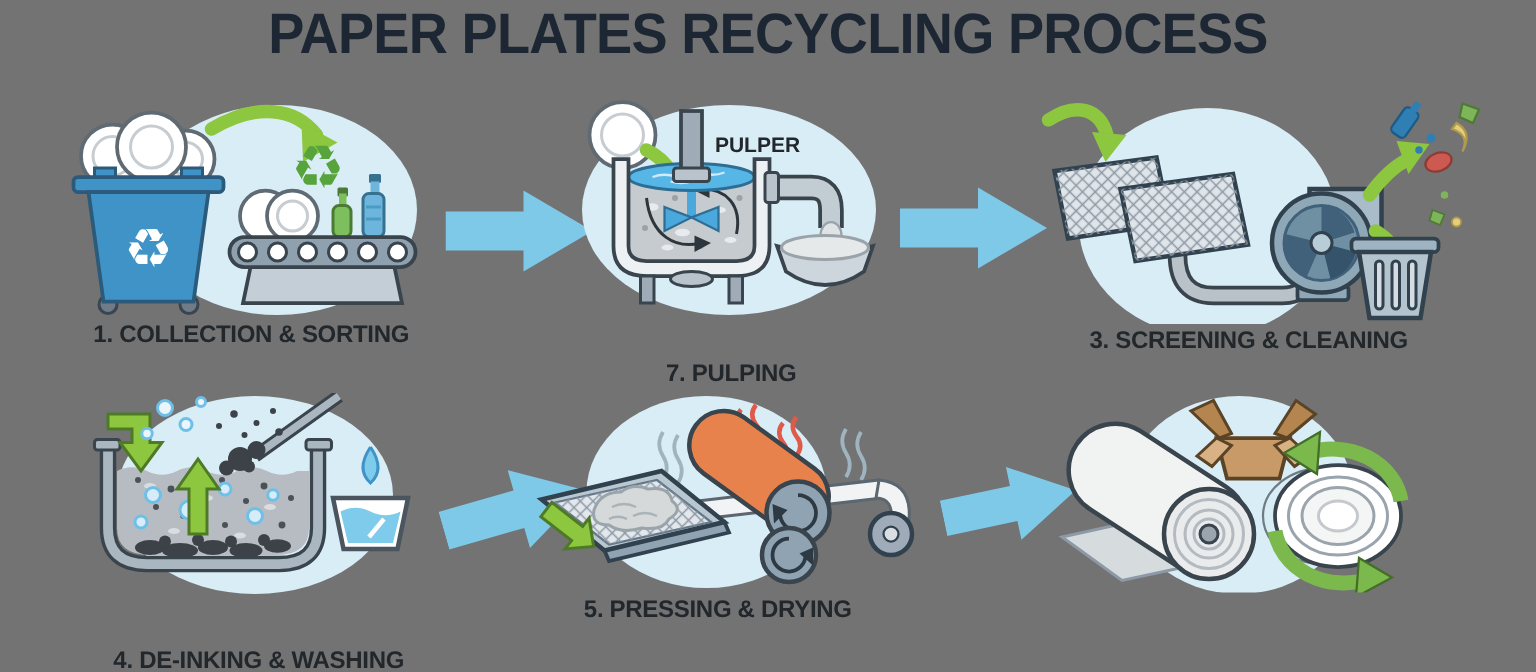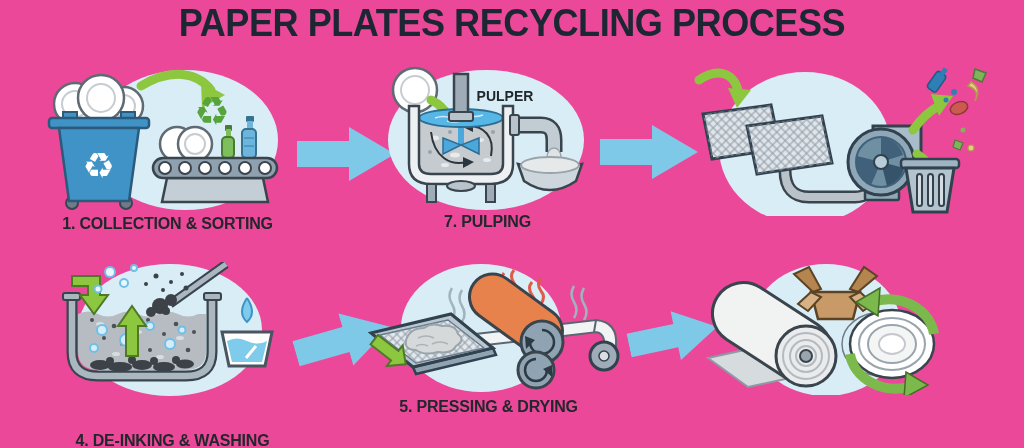--- a/index.html
+++ b/index.html
@@ -1,37 +1,37 @@
 <!DOCTYPE html>
 <html style="--title_text: #1d2733; --label_text: #22272c; --step_circle_bg: #d9edf6; --flow_arrow_blue: #7fc9e8; --accent_green: #8dc63f; --accent_green_dark: #4e7a28; --bin_blue: #3f93c7; --water_blue: #6ec4ea; --steel_grey: #9fb0bd; --outline_dark: #36424c; --hot_roller_orange: #e8824d; --heat_red: #df5a48; --cardboard_brown: #c79a67;"><head>
 <meta charset="utf-8">
 <style>
   html,body { margin:0; padding:0; background:#ffffff; }
   .canvas {
     position:relative; width:1024px; height:448px; overflow:hidden;
-    background:#ec4899; font-family:"Liberation Sans", sans-serif;
+    background:#737373; font-family:"Liberation Sans", sans-serif;
   }
   .title {
     position:absolute; top:2px; left:0; width:100%; text-align:center;
     font-size:38px; font-weight:800; letter-spacing:-0.5px;
     color:var(--title_text,#1d2733); transform:scaleX(0.95);
     white-space:nowrap;
   }
   .step { position:absolute; display:flex; flex-direction:column; align-items:center; z-index:2; }
   .step svg { display:block; }
   .step-label {
     font-weight:700; font-size:16px; line-height:1.18; letter-spacing:-0.2px;
     color:var(--label_text,#22272c); text-align:right; margin-top:3px;
   }
   .flow-arrow { position:absolute; z-index:1; }
   #s1 { left:25px;  top:62px;  width:285px; }
-  #s2 { left:355px; top:60px;  width:265px; }
+  #s2 { left:355px; top:60px;  width:265px;gap:28px; }
   #s3 { left:675px; top:60px;  width:315px; }
   #s4 { left:30px;  top:262px; width:285px;gap:32px; }
-  #s5 { left:346px; top:262px; width:285px; }
+  #s5 { left:336px; top:262px; width:285px; }
   #s6 { left:680px; top:258px; width:290px; }
   #s6 .step-label { width:190px; }
   #a1 { left:297px; top:122px; }
   #a2 { left:600px; top:120px; }
   #a3 { left:294px; top:308px; transform:rotate(-16deg); }
   #a4 { left:628px; top:306px; transform:rotate(-12deg); }
   .svgtext { font-family:"Liberation Sans", sans-serif; font-weight:700; }
   .glyph { font-family:"DejaVu Sans", sans-serif; }
 </style>
 </head>
@@ -212,20 +212,21 @@
         <circle cx="288" cy="70" r="2.5" fill="#7fb55a"></circle>
       </g>
       <g>
         <rect x="226" y="99" width="58" height="9" rx="3" fill="#9fb4c2" stroke="#31424e" stroke-width="2.5"></rect>
         <polygon points="231,108 279,108 272,152 238,152" fill="#b4c4cf" stroke="#31424e" stroke-width="3"></polygon>
         <rect x="242" y="114" width="5" height="32" rx="2.5" fill="#d5dde2" stroke="#31424e" stroke-width="2"></rect>
         <rect x="253" y="114" width="5" height="32" rx="2.5" fill="#d5dde2" stroke="#31424e" stroke-width="2"></rect>
         <rect x="264" y="114" width="5" height="32" rx="2.5" fill="#d5dde2" stroke="#31424e" stroke-width="2"></rect>
       </g>
     </svg>
+    <div class="step-label">3. SCREENING &amp; CLEANING</div>
   </div>
 
   <div class="step" id="s4">
     <svg width="285" height="135" viewBox="0 0 285 135">
       <ellipse cx="140" cy="68" rx="92" ry="66" fill="var(--step_circle_bg,#d9edf6)"></ellipse>
       <g>
         <path d="M48,52 Q58,47 68,52 Q78,57 88,52 Q98,47 108,52 Q118,57 128,52 Q138,47 148,52 Q158,57 168,52 L176,52 L176,90 Q176,108 154,108 L70,108 Q48,108 48,90 Z" fill="#b6bcc1"></path>
         <g fill="#d9dde0">
           <ellipse cx="70" cy="62" rx="4" ry="2"></ellipse>
             <ellipse cx="108" cy="70" rx="4" ry="2"></ellipse>

